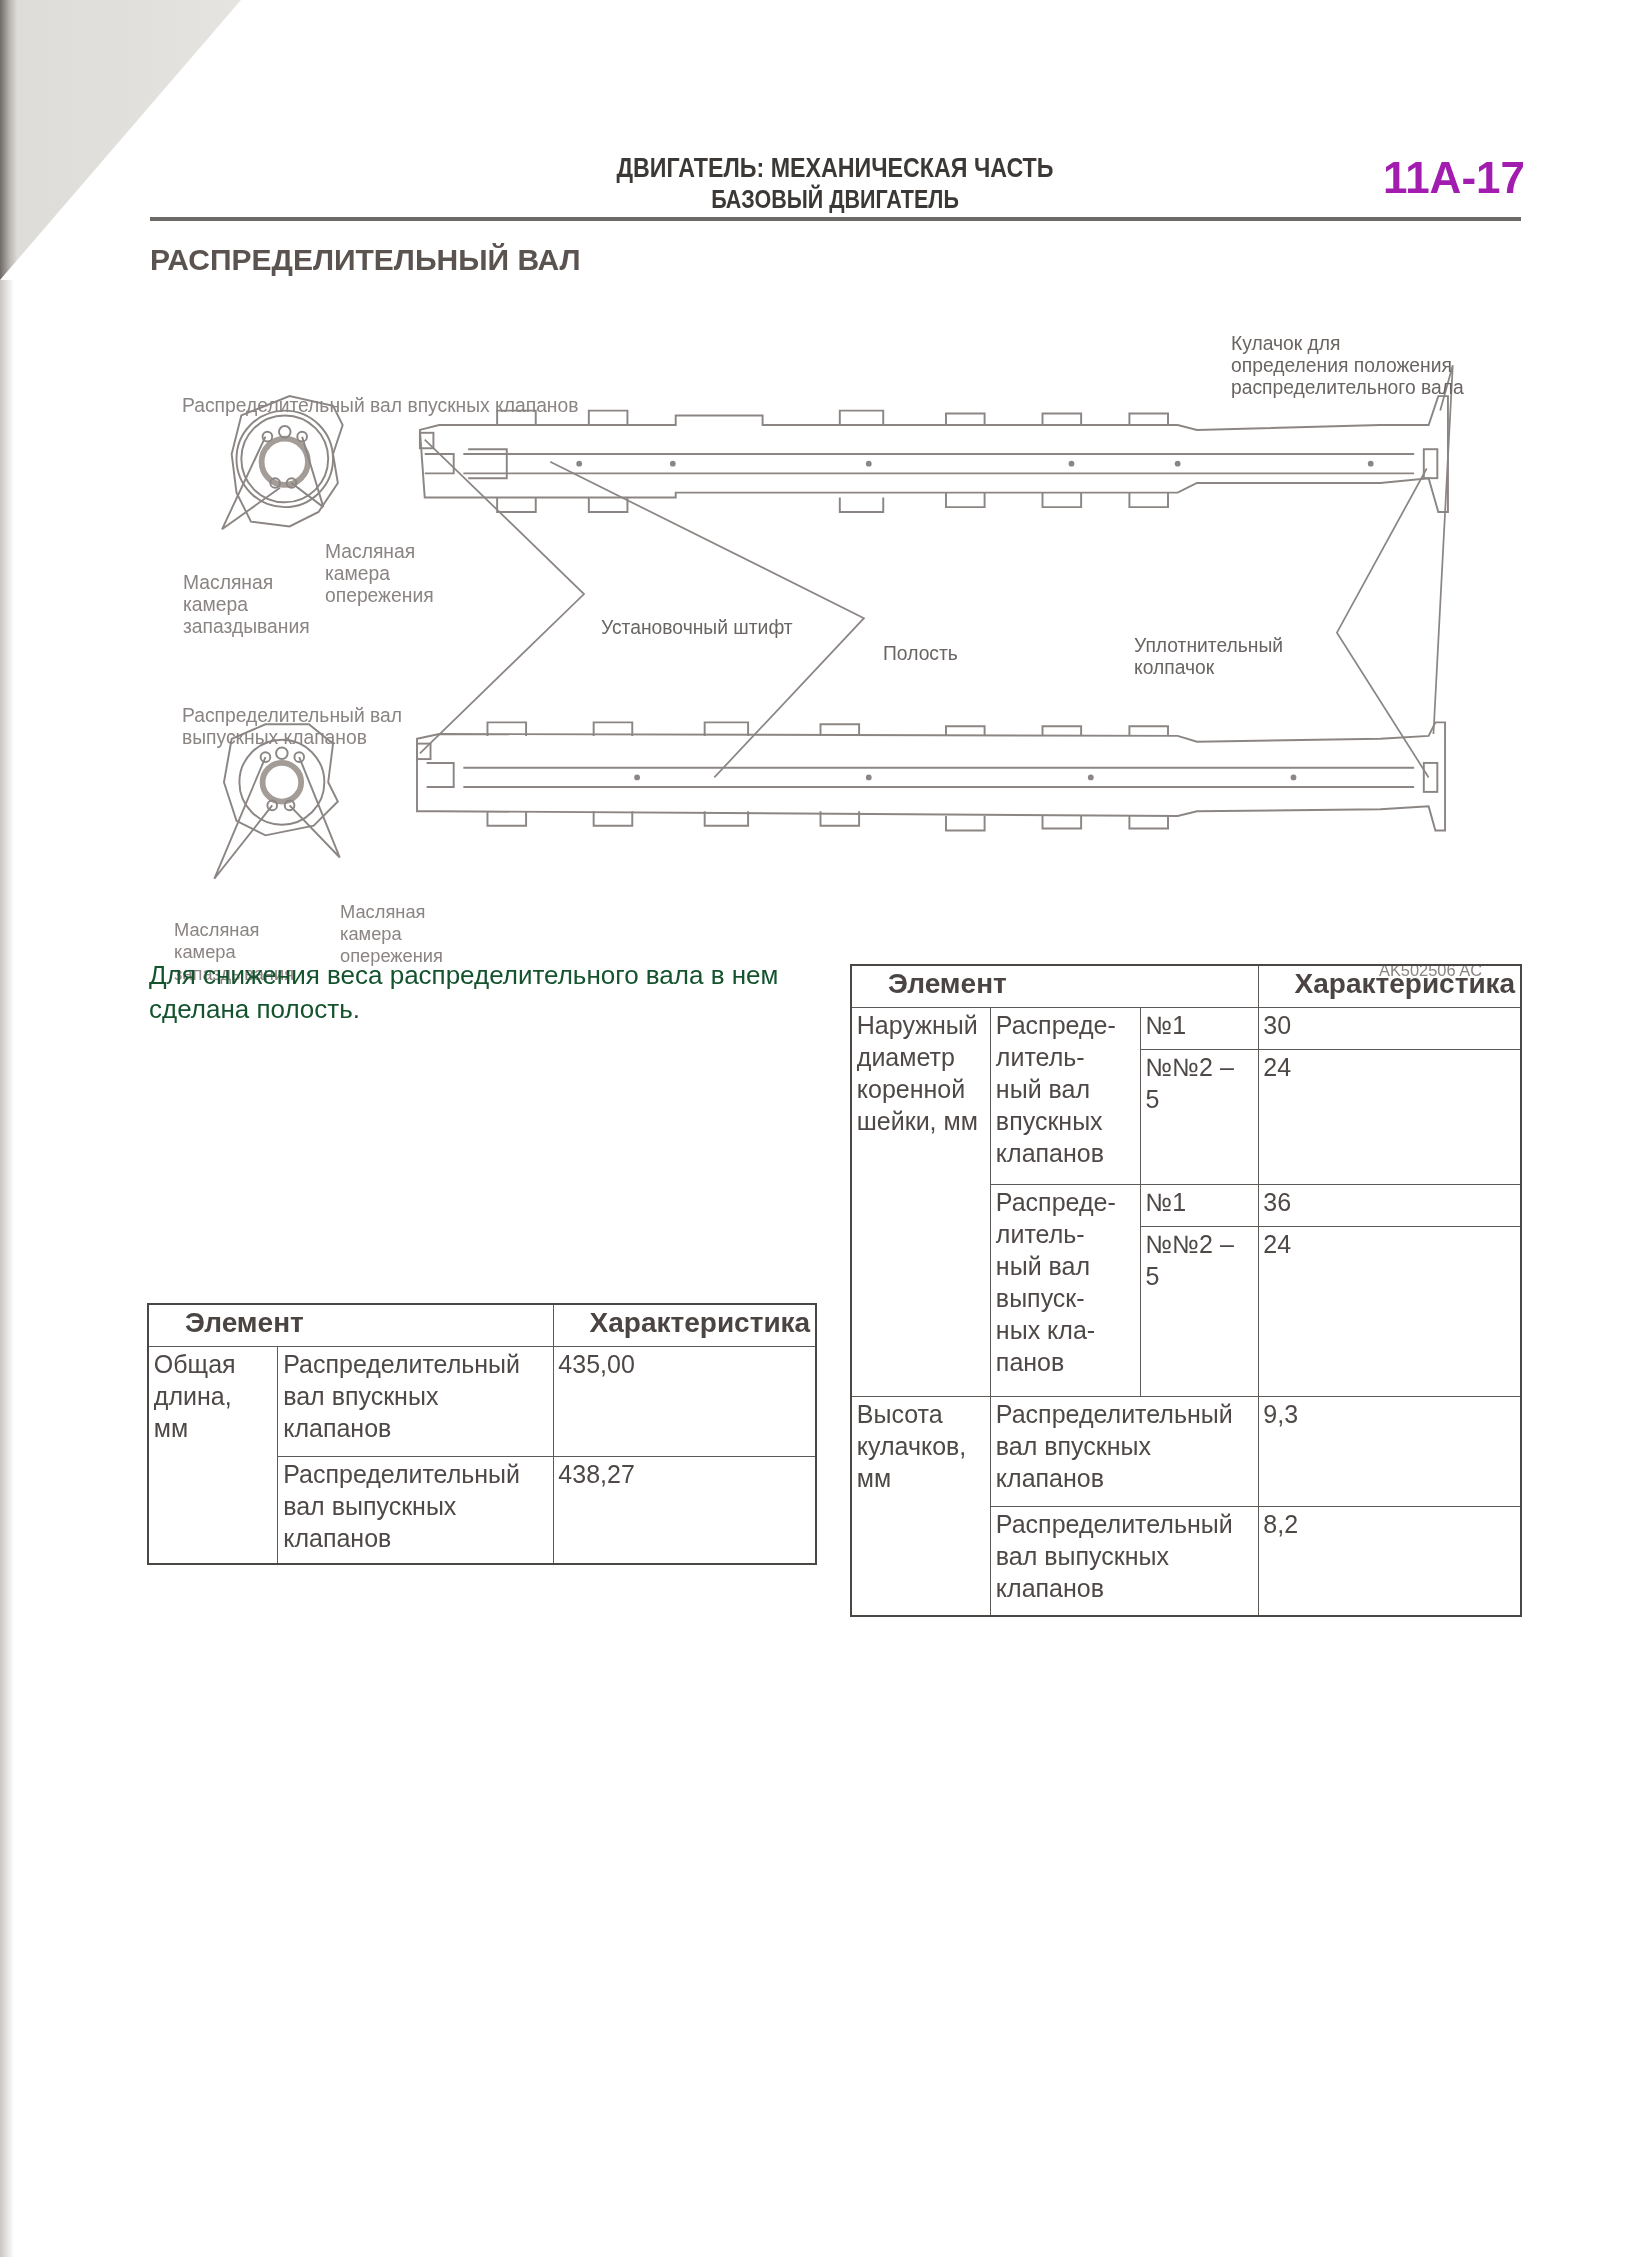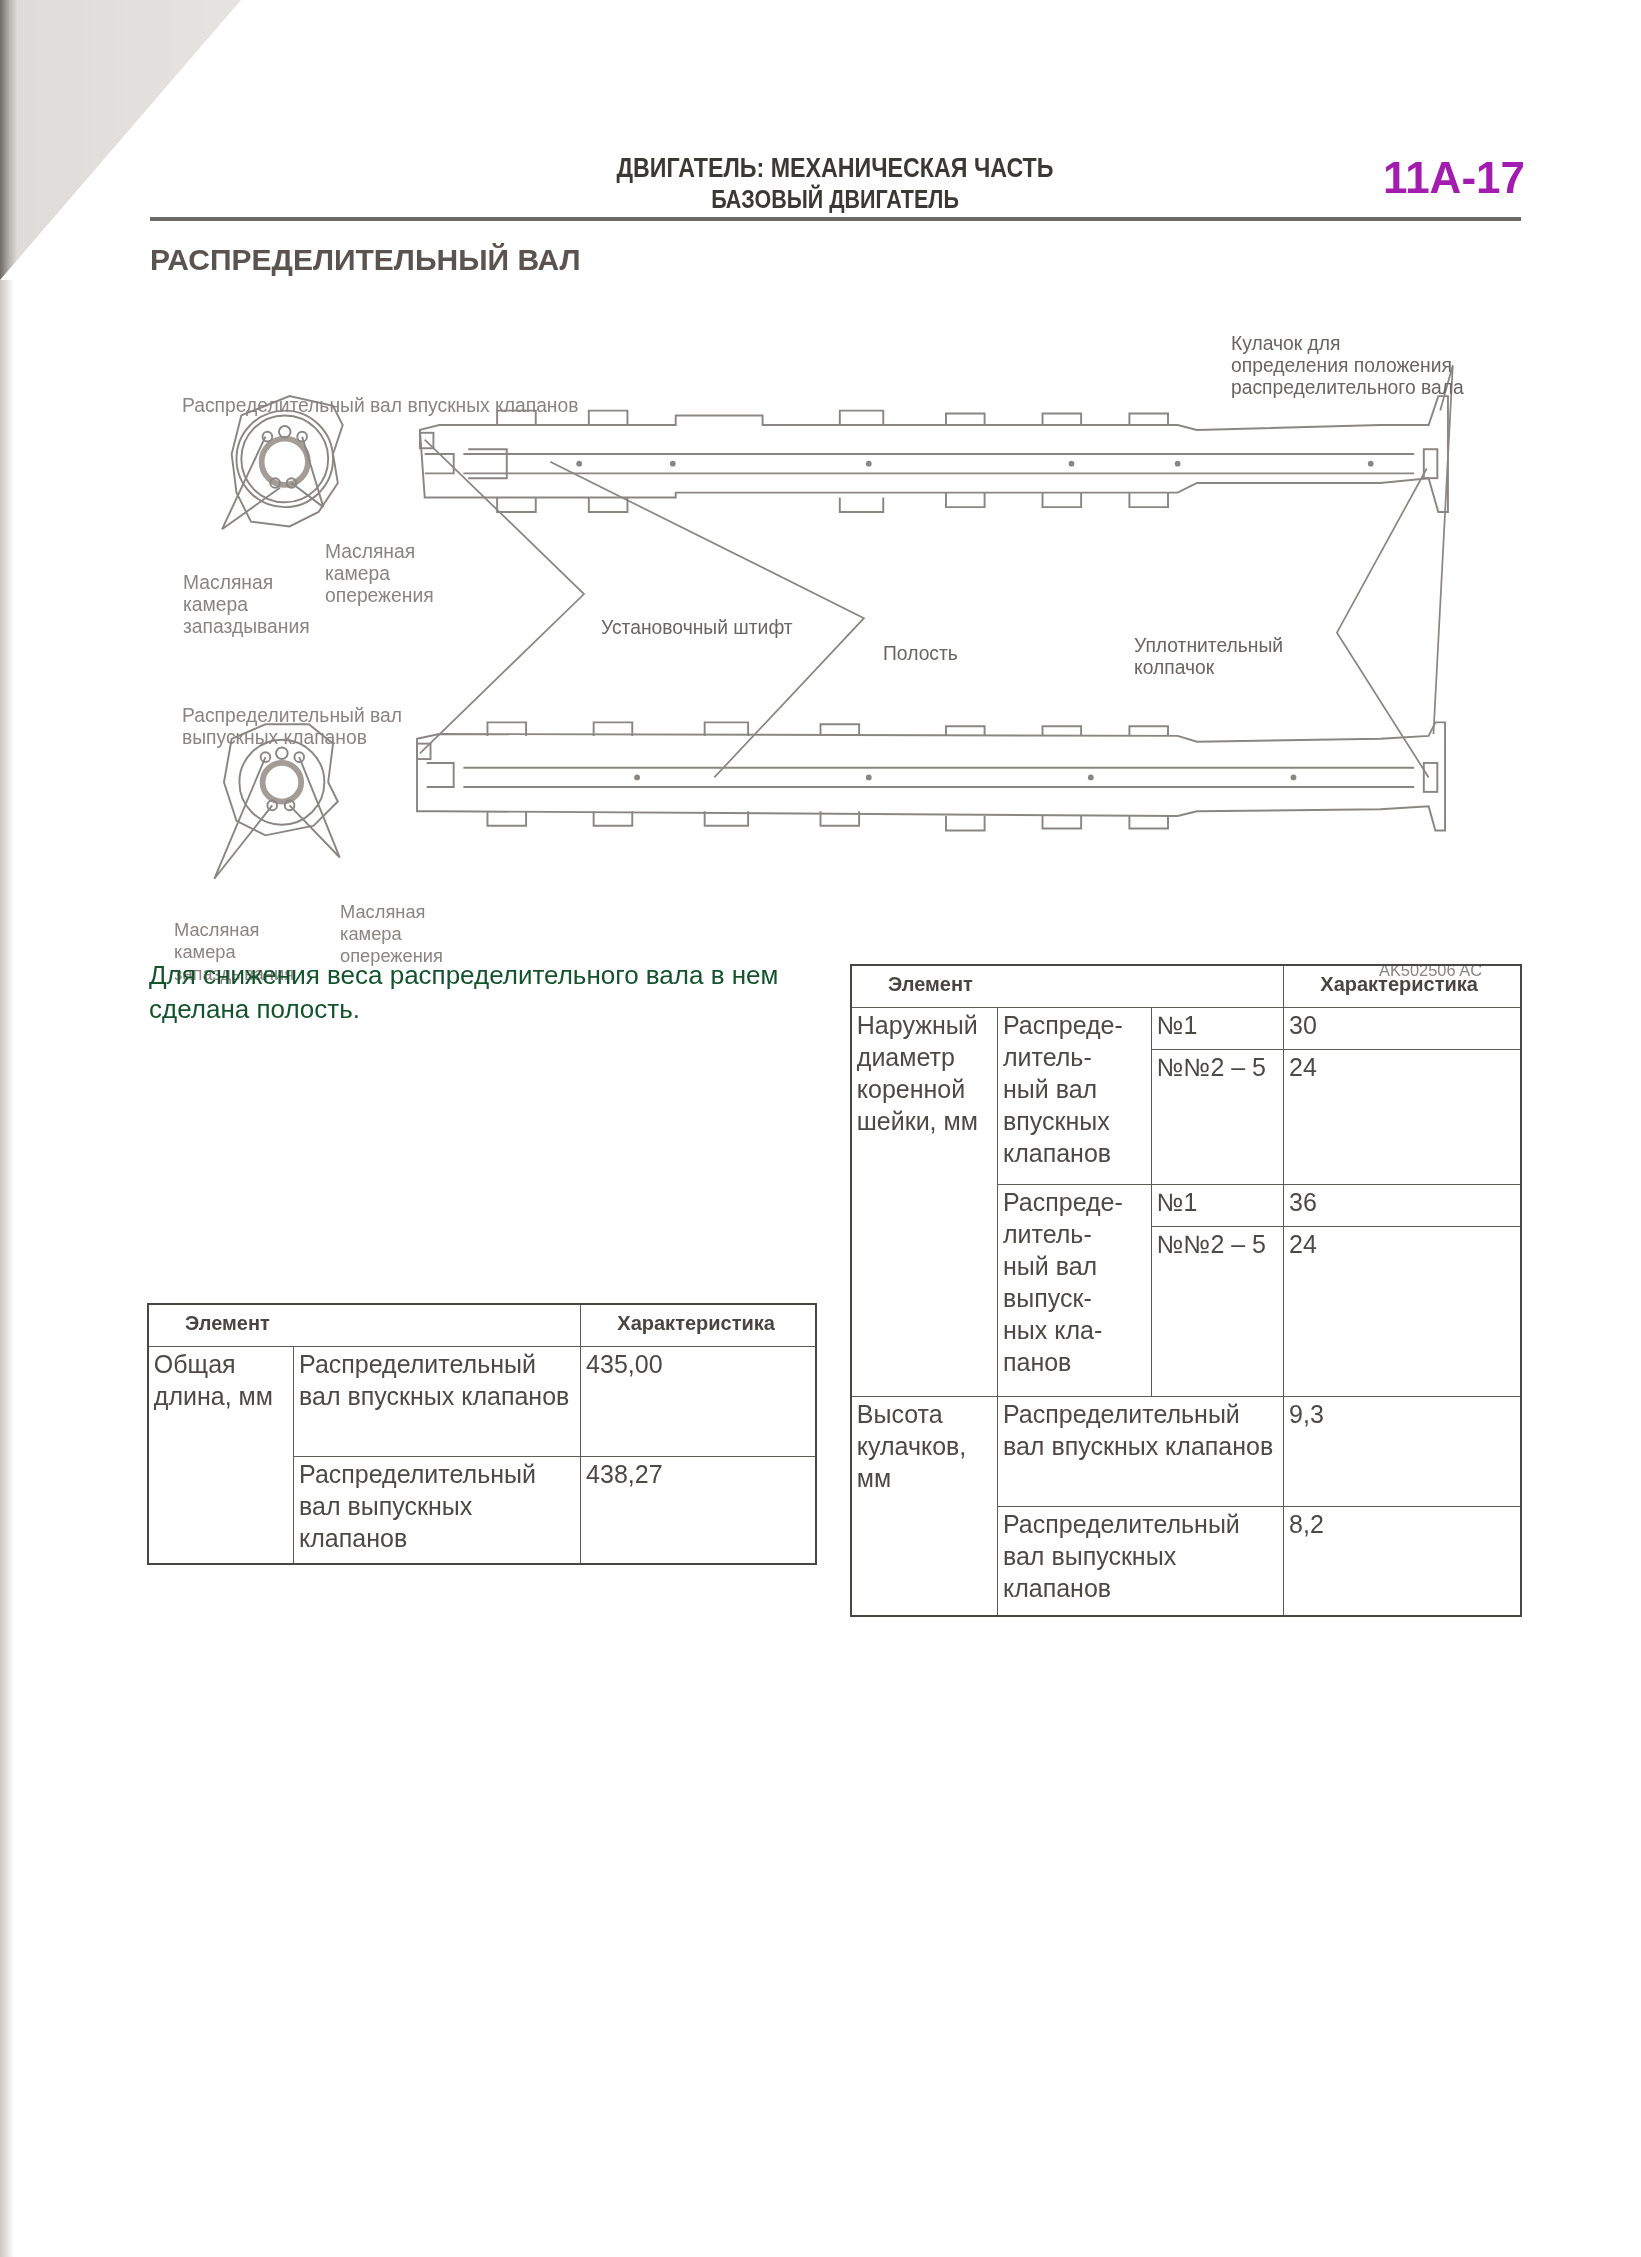--- a/index.html
+++ b/index.html
@@ -45,21 +45,21 @@
   }
   .body-text p { margin:0; }
   table.spec {
     position:absolute; border-collapse:collapse;
     font-size:25px; color:#4e4846; line-height:32px;
   }
   table.spec td, table.spec th {
     border:1.9px solid #5e5a57; vertical-align:top; text-align:left;
     padding:1.9px 4.8px; font-weight:normal;
   }
-  table.spec th { font-weight:bold; color:#4a4442; font-size:20px;padding-left:36px; }
+  table.spec th { font-weight:bold; color:#4a4442; font-size:28px;padding-left:36px; }
   table.spec { border:2.9px solid #4a4644; }
 </style>
 </head>
 <body>
 
 <div class="fold"></div>
 <div class="edge-shadow"></div>
 
 <div class="hdr-title">ДВИГАТЕЛЬ: МЕХАНИЧЕСКАЯ ЧАСТЬ</div>
 <div class="hdr-sub">БАЗОВЫЙ ДВИГАТЕЛЬ</div>

